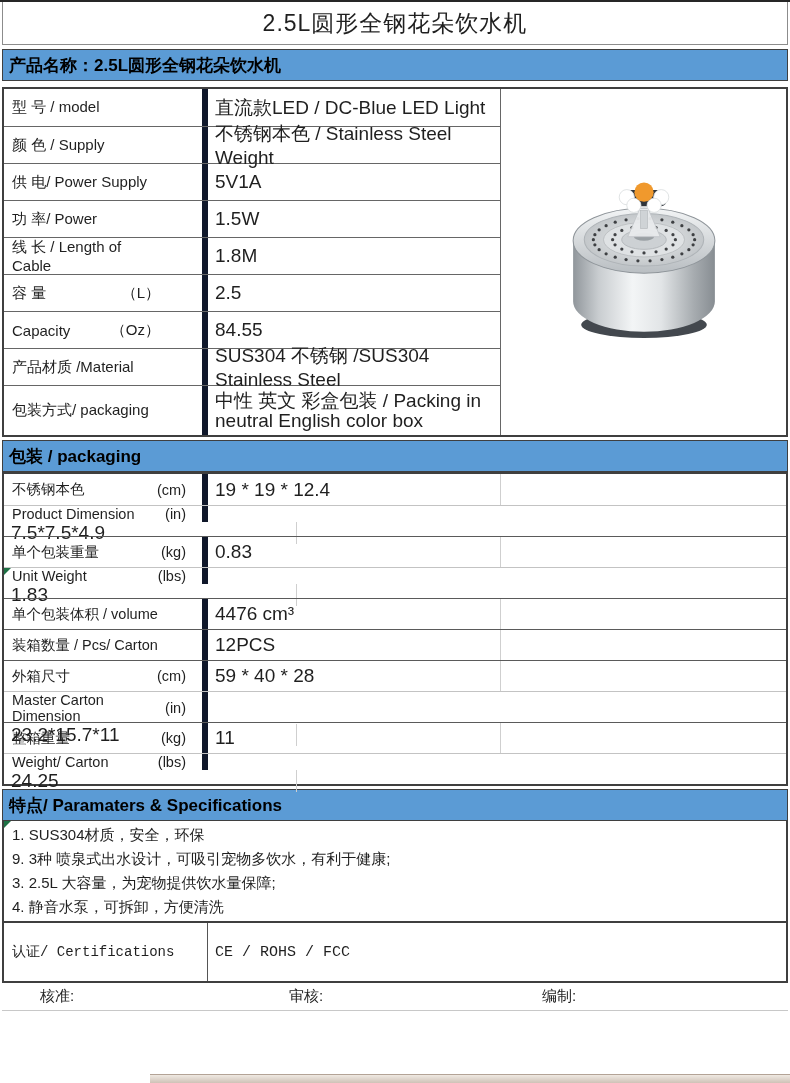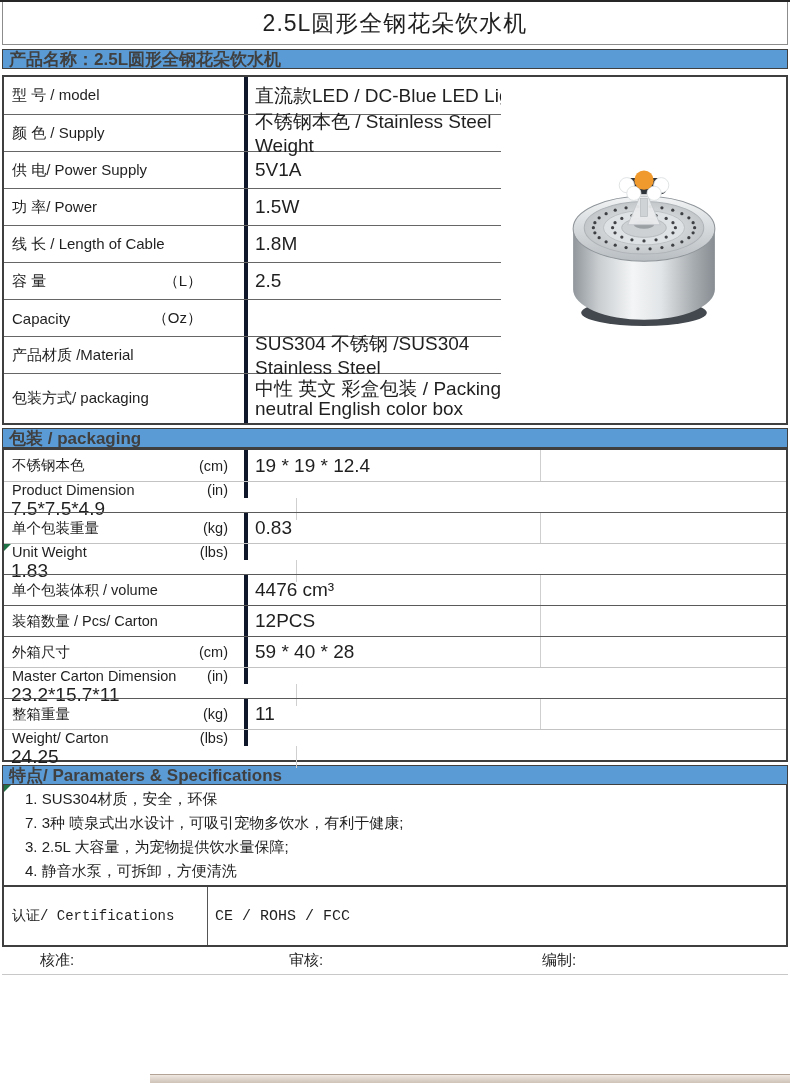--- a/index.html
+++ b/index.html
@@ -4,48 +4,48 @@
 <style>
   html,body{margin:0;padding:0;background:#ffffff;}
   body{font-family:"Liberation Sans","DejaVu Sans",sans-serif;color:#1f1f1f;}
   .doc{position:relative;width:790px;height:1083px;background:#fff;overflow:hidden;
        border-top:2px solid #262626;box-sizing:border-box;padding:0 2px;}
   
   .title{height:42px;border:1px solid #8c8c8c;border-top:none;display:flex;
          align-items:center;justify-content:center;font-size:23px;letter-spacing:1px;}
   .gap4{height:4px}.gap6{height:6px}.gap3{height:3px}
   
-  .bluebar{height:20px;background:#5b9bd5;border:1px solid #3f3f3f;box-sizing:border-box;
+  .bluebar{height:32px;background:#5b9bd5;border:1px solid #3f3f3f;box-sizing:border-box;
            display:flex;align-items:center;padding-left:6px;font-weight:bold;
-           font-size:17px;color:#404040;}
+           font-size:17px;color:#000000;}
   
   .spec-table{position:relative;border:2px solid #3f3f3f;}
   .srow{display:flex;height:37px;box-sizing:border-box;}
   .srow + .srow{border-top:1px solid #666;}
   .srow.tall{height:50px;}
-  .cl{width:244px;box-sizing:border-box;border-right:4px solid #0f172a;display:flex;
+  .cl{width:204px;box-sizing:border-box;border-right:6px solid #0f172a;display:flex;
       align-items:center;padding:0 4px 0 8px;font-size:15px;}
   .cv{width:293px;box-sizing:border-box;border-right:1px solid #666;display:flex;
       align-items:center;padding:0 7px;font-size:19px;}
   .srow.tall .cv{line-height:20px;}
   .unit{margin-left:auto;padding-right:38px;white-space:nowrap;}
   .img-cell{position:absolute;top:0;right:0;width:285px;height:100%;display:flex;
             align-items:center;justify-content:center;background:#fff;}
   
   .pack-table{border:2px solid #3f3f3f;}
   .prow{display:flex;height:31px;box-sizing:border-box;position:relative;}
   .prow.g{border-top:1px solid #5a5a5a;}
   .prow.s{border-top:1px solid #c3c3c3;flex-direction:column;}
   .prow .cl{font-size:14.5px;}
   .prow .unit{padding-right:12px;}
   .prow .cv{border-right:1px solid #cfcfcf;}
   .pempty{flex:1;}
   
   .features{position:relative;border:2px solid #3f3f3f;border-top:none;height:102px;
-            box-sizing:border-box;padding:2px 21px;font-size:15px;line-height:24px;}
+            box-sizing:border-box;padding:2px 8px;font-size:15px;line-height:24px;}
   .features p{margin:0;}
   
   .cert{display:flex;border:2px solid #3f3f3f;border-top:none;height:60px;box-sizing:border-box;
         font-family:"Liberation Mono","DejaVu Sans Mono",monospace;}
   .cert .cl{width:204px;border-right:1px solid #555;font-size:14px;}
   .cert .cv{flex:1;border-right:none;font-size:15px;}
   
   .approval{display:flex;height:27px;align-items:center;border-bottom:1px solid #c8c8c8;
             font-family:Liberation Sans, sans-serif;font-size:15px;}
   .approval .a1{margin-left:38px;width:249px;}
@@ -112,20 +112,21 @@
           <span>容 量</span>
           <span class="unit">（L）</span>
         </div>
       <div class="cv">2.5</div>
     </div>
     <div class="srow">
       <div class="cl">
           <span>Capacity</span>
           <span class="unit">（Oz）</span>
         </div>
+      <div class="cv">84.55</div>
     </div>
     <div class="srow">
       <div class="cl">
           <span>产品材质 /Material</span>
           <span class="unit"></span>
         </div>
       <div class="cv">SUS304 不锈钢 /SUS304 Stainless Steel</div>
     </div>
     <div class="srow tall">
       <div class="cl">
@@ -310,21 +311,21 @@
   </div>
 
   <div class="gap3"></div>
   <div class="bluebar">
     <span>特点/ Paramaters &amp; Specifications</span>
   </div>
 
   <div class="features">
     <span class="green-flag"></span>
     <p>1. SUS304材质，安全，环保</p>
-    <p>7. 3种 喷泉式出水设计，可吸引宠物多饮水，有利于健康;</p>
+    <p>9. 3种 喷泉式出水设计，可吸引宠物多饮水，有利于健康;</p>
     <p>3. 2.5L 大容量，为宠物提供饮水量保障;</p>
     <p>4. 静音水泵，可拆卸，方便清洗</p>
   </div>
 
   <div class="cert">
     <div class="cl">认证/ Certifications</div>
     <div class="cv">CE / ROHS / FCC</div>
   </div>
 
   <div class="approval">

